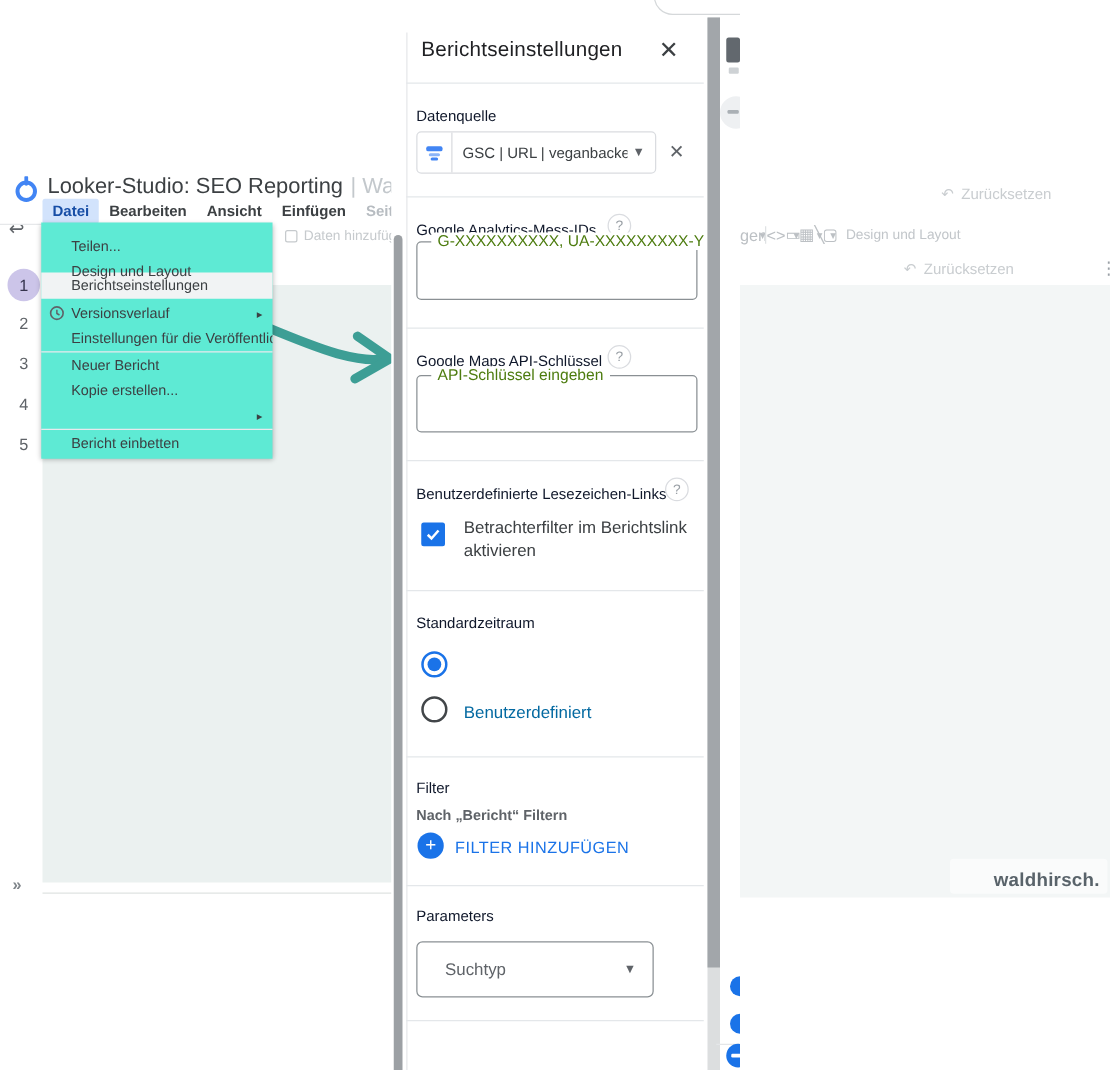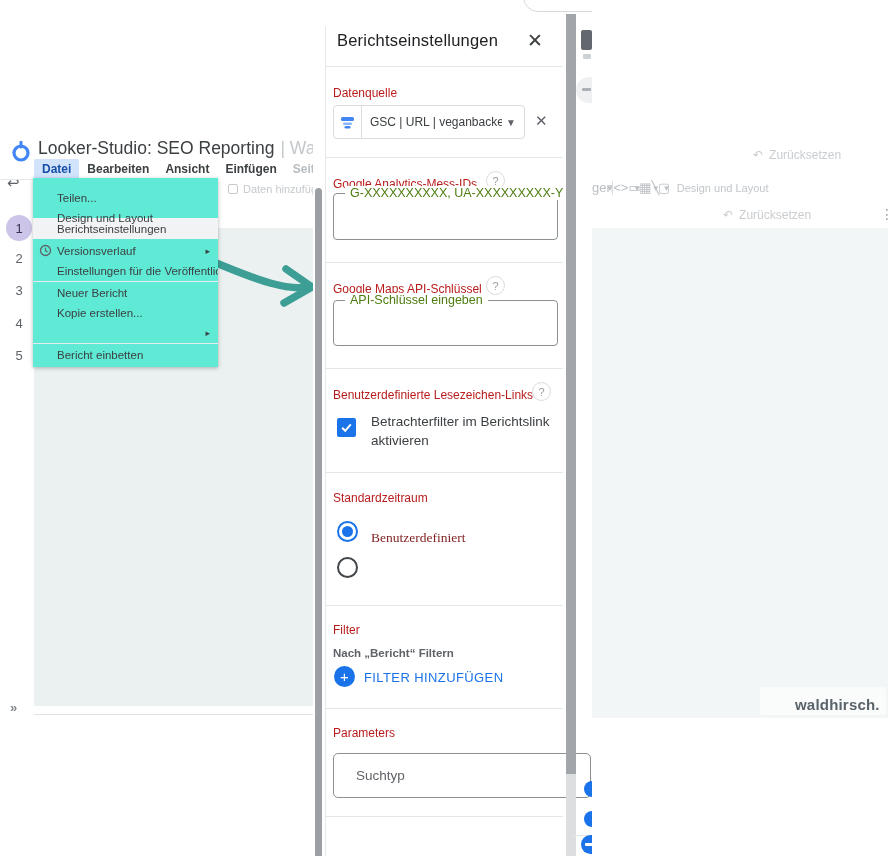--- a/index.html
+++ b/index.html
@@ -39,21 +39,21 @@
   
   .anno-arrow { left:140px; top:225px; z-index:2; }
 
   
   .panel-strip { left:313px; top:0; width:279px; height:856px; background:#fff; overflow:hidden; z-index:3; }
   .panel-strip .left-edge { position:absolute; left:12px; top:26px; bottom:0; width:1px; background:#e6e8ea; }
   .panel-strip .left-thumb { position:absolute; left:2px; top:188px; width:7px; height:668px; background:#9ca0a4; border-radius:4px 4px 0 0; }
   .panel-title { position:absolute; left:24px; top:31px; font-size:16.5px; font-weight:500; letter-spacing:.2px; color:#202124; }
   .panel-close { position:absolute; left:214px; top:29px; font-size:19px; color:#3c4043; }
   .pdiv { position:absolute; left:12px; width:238px; height:1px; background:#e4e7ea; }
-  .plabel { position:absolute; left:20px; font-size:12px; color:#b91c1c; white-space:nowrap; }
+  .plabel { position:absolute; left:20px; font-size:12px; color:#0f172a; white-space:nowrap; }
   .help-dot { position:absolute; width:19px; height:19px; border:1px solid #dadce0; border-radius:50%; color:#9aa0a6; font-size:11px; display:flex; align-items:center; justify-content:center; background:#fff; }
 
   .chip { position:absolute; left:20px; top:105px; width:192px; height:34px; border:1px solid #dadce0; border-radius:4px; display:flex; align-items:center; background:#fff; }
   .chip .icon-cell { width:28px; height:100%; border-right:1px solid #dadce0; display:flex; align-items:center; justify-content:center; flex:0 0 auto; }
   .chip .chip-text { font-size:12px; color:#3c4043; padding-left:8px; white-space:nowrap; overflow:hidden; flex:1; }
   .chip .chip-caret { font-size:10px; color:#5f6368; padding:0 8px 0 4px; flex:0 0 auto; }
   .chip-clear { position:absolute; left:222px; top:112px; font-size:15px; color:#5f6368; }
 
   .notch-box { position:absolute; left:20px; width:225px; border:1.2px solid #8a9094; border-radius:4px; background:#fff; }
   .notch-box .notch { position:absolute; top:-8px; left:11px; background:#fff; padding:0 5px; font-size:12.5px; color:#4d7c0f; white-space:nowrap; }
@@ -65,21 +65,21 @@
   .radio.sel { border:2px solid #1a73e8; }
   .radio.sel .dot { width:11px; height:11px; border-radius:50%; background:#1a73e8; }
   .radio.unsel { border:2px solid #424649; }
   .radio-text { position:absolute; left:58px; width:188px; font-size:13.5px; line-height:19px; color:#5f6368; }
   .radio-text .strong { color:#3c4043; }
 
   .scope-text { position:absolute; left:20px; top:647px; font-size:11.5px; color:#5f6368; font-weight:bold; }
   .add-filter-plus { position:absolute; left:21px; top:666px; width:21px; height:21px; border-radius:50%; background:#1a73e8; color:#fff; font-size:15px; display:flex; align-items:center; justify-content:center; }
   .add-filter-label { position:absolute; left:51px; top:670px; font-size:13px; font-weight:500; letter-spacing:.4px; color:#1a73e8; }
 
-  .pselect { position:absolute; left:20px; top:753px; width:258px; height:45px; border:1.2px solid #8a9094; border-radius:5px; display:flex; align-items:center; background:#fff; }
+  .pselect { position:absolute; left:20px; top:753px; width:190px; height:45px; border:1.2px solid #8a9094; border-radius:5px; display:flex; align-items:center; background:#fff; }
   .pselect .val { font-size:13.5px; color:#5f6368; padding-left:22px; flex:1; }
   .pselect .caret { font-size:10px; color:#5f6368; padding-right:13px; }
 
   .right-track { position:absolute; left:253px; top:14px; width:10px; height:842px; background:#dcdedf; }
   .right-thumb { position:absolute; left:253px; top:14px; width:10px; height:760px; background:#a2a6aa; }
   .top-pill { position:absolute; left:210px; top:-18px; width:86px; height:30px; border:1px solid #d5d8da; border-radius:15px; background:#fff; }
   .edge-dark-icon { position:absolute; left:268px; top:30px; width:11px; height:20px; background:#62686e; border-radius:2px; }
   .edge-dark-nub { position:absolute; left:270px; top:54px; width:8px; height:5px; background:#ced2d5; border-radius:1px; }
   .edge-gray-circle { position:absolute; left:263px; top:77px; width:26px; height:26px; border-radius:50%; background:#eef0f2; }
   .edge-gray-circle .dash { position:absolute; left:6px; top:11px; width:9px; height:3px; background:#aab0b5; border-radius:1px; }
@@ -235,21 +235,21 @@
         </svg>
     </div>
     <div class="cbx-label">Betrachterfilter im Berichtslink aktivieren</div>
     <div class="pdiv" style="top:472px;"></div>
 
     <div class="plabel" style="top:491px;">Standardzeitraum</div>
     <div class="radio sel" style="top:521px;">
         <div class="dot"></div>
       </div>
     <div class="radio unsel" style="top:557px;"></div>
-    <div class="radio-text strong" style="top:528px;color:#7f1d1d;font-family:Liberation Serif, serif;">Benutzerdefiniert</div>
+    <div class="radio-text strong" style="top:560px;color:#0369a1;">Benutzerdefiniert</div>
     <div class="pdiv" style="top:605px;"></div>
 
     <div class="plabel" style="top:623px;">Filter</div>
     <div class="scope-text">Nach „Bericht“ Filtern</div>
     <div class="add-filter-plus">+</div>
     <div class="add-filter-label">FILTER HINZUFÜGEN</div>
     <div class="pdiv" style="top:708px;"></div>
 
     <div class="plabel" style="top:726px;">Parameters</div>
     <div class="pselect">

